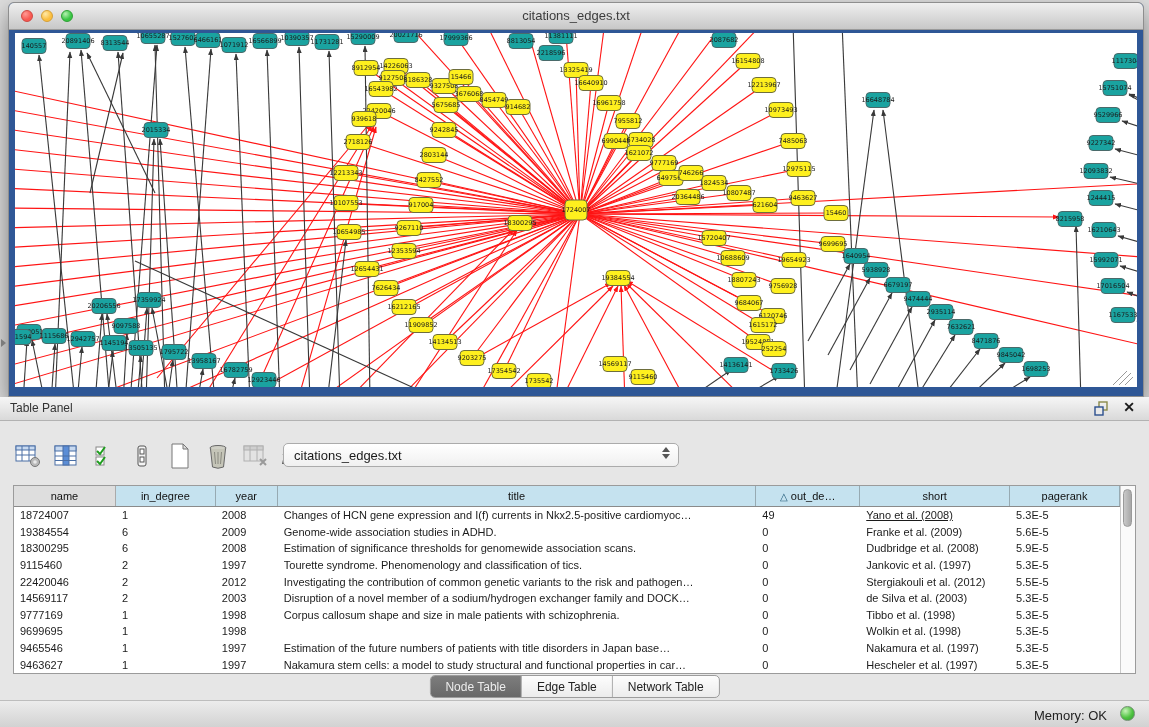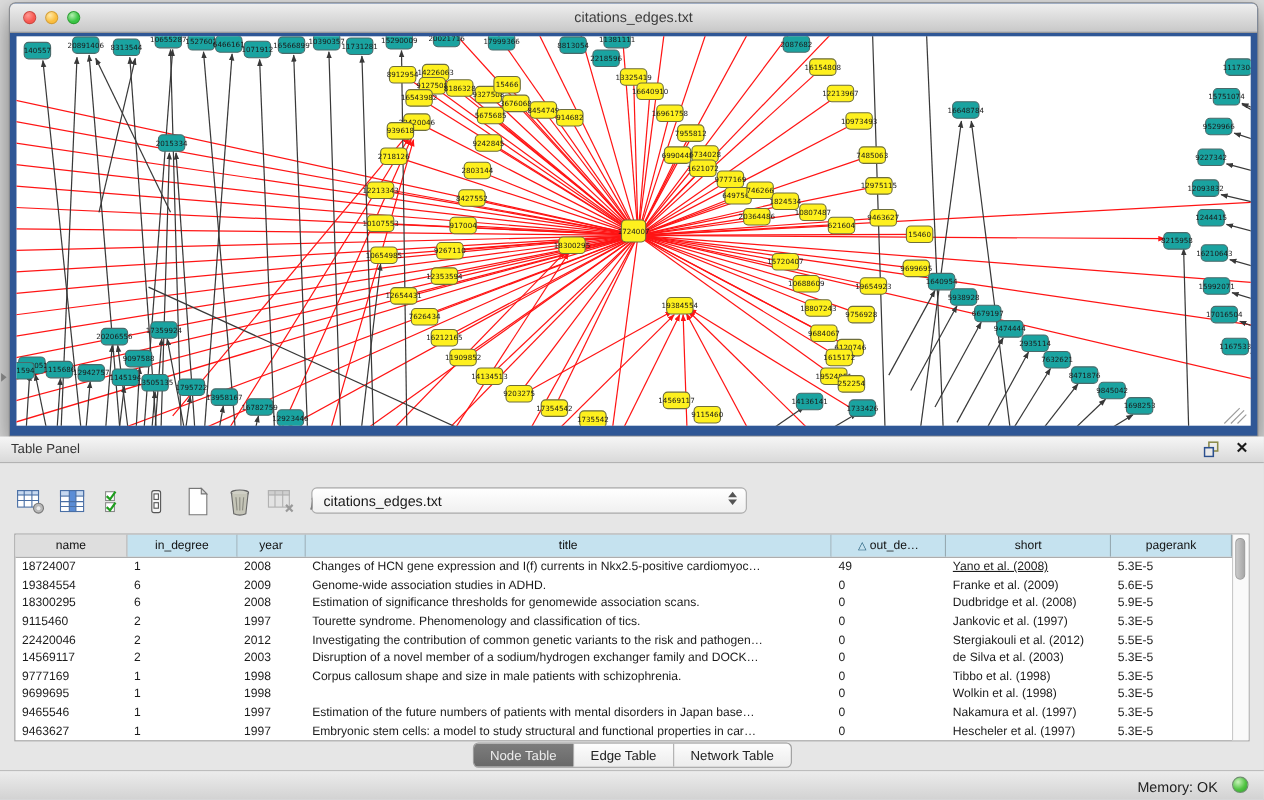--- a/index.html
+++ b/index.html
@@ -685,30 +685,30 @@
             <div class="cell" style="width: 62px;">1998</div>
             <div class="cell" style="width: 479px; margin-top: 24px;">Structural magnetic resonance image averaging in schizophrenia.</div>
             <div class="cell" style="width: 104px;">0</div>
             <div class="cell" style="width: 150px;">Wolkin et al. (1998)</div>
             <div class="cell" style="width: 110px;">5.3E-5</div>
           </div>
           <div class="data-row">
             <div class="cell" style="width: 102px;">9465546</div>
             <div class="cell" style="width: 100px;">1</div>
             <div class="cell" style="width: 62px;">1997</div>
-            <div class="cell" style="width: 479px;">Estimation of the future numbers of patients with mental disorders in Japan base…</div>
+            <div class="cell" style="width: 479px;">Estimation of the future numbers of patients with title disorders in Japan base…</div>
             <div class="cell" style="width: 104px;">0</div>
             <div class="cell" style="width: 150px;">Nakamura et al. (1997)</div>
             <div class="cell" style="width: 110px;">5.3E-5</div>
           </div>
           <div class="data-row">
             <div class="cell" style="width: 102px;">9463627</div>
             <div class="cell" style="width: 100px;">1</div>
             <div class="cell" style="width: 62px;">1997</div>
-            <div class="cell" style="width: 479px;">Embryonic stem cells: a model to study structural and functional properties in car…</div>
+            <div class="cell" style="width: 479px;">Nakamura stem cells: a model to study structural and functional properties in car…</div>
             <div class="cell" style="width: 104px;">0</div>
             <div class="cell" style="width: 150px;">Hescheler et al. (1997)</div>
             <div class="cell" style="width: 110px;">5.3E-5</div>
           </div>
         </div>
     </div>
     <div class="vscroll">
       <div class="vthumb"></div>
     </div>
   </div>

